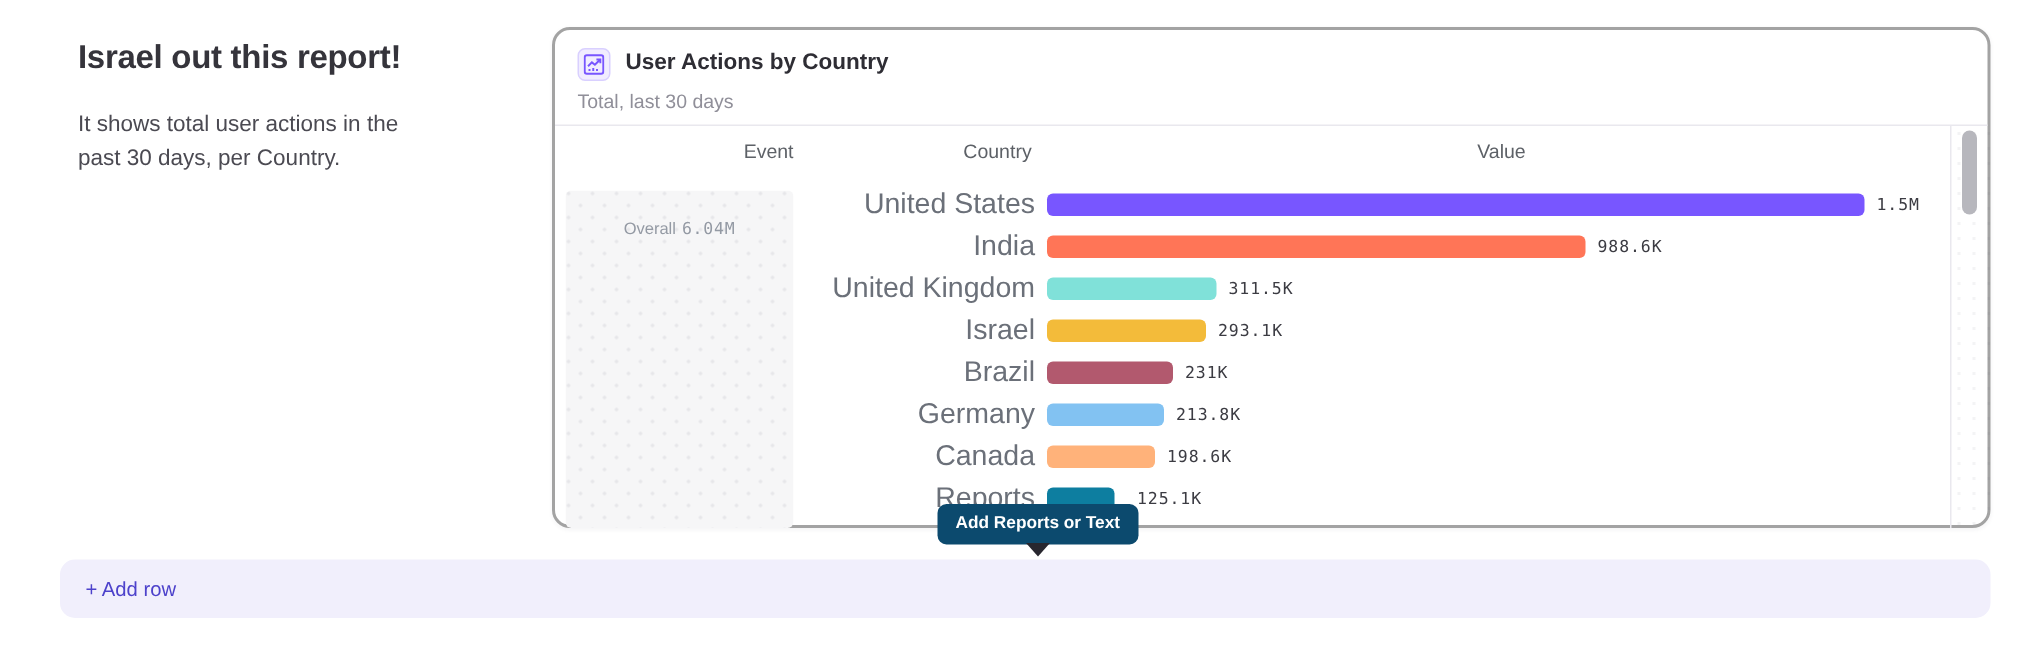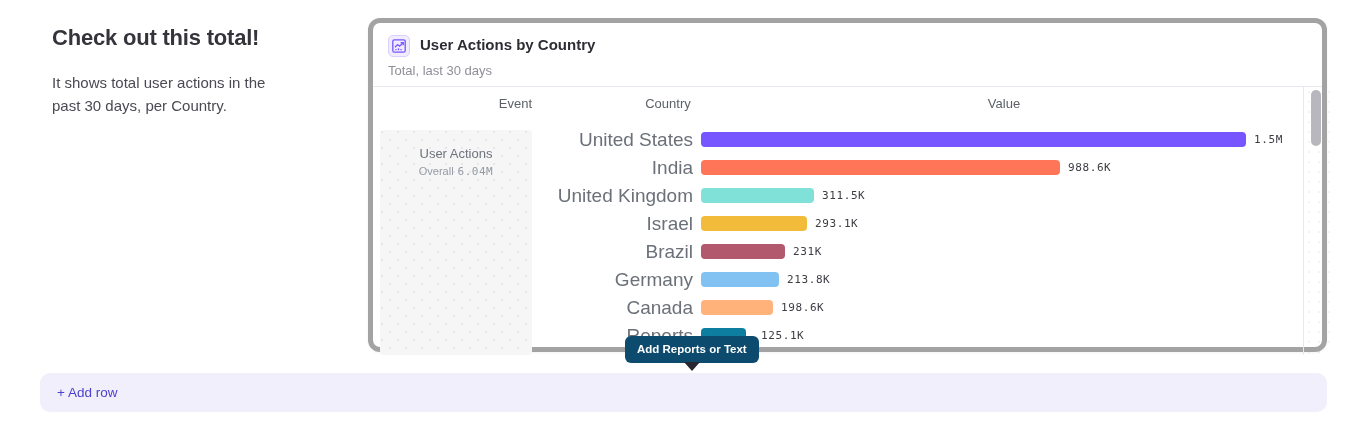--- a/index.html
+++ b/index.html
@@ -5,21 +5,21 @@
   * { margin:0; padding:0; box-sizing:border-box; }
   html,body { background:#ffffff; }
   body { font-family:"Liberation Sans", sans-serif; }
   .stage { position:relative; width:1349px; height:436px; background:#ffffff; overflow:hidden; }
 
   
   .intro-heading { position:absolute; left:52px; top:25px; font-size:22px; font-weight:700; color:#35343b; letter-spacing:-0.2px; }
   .intro-text { position:absolute; left:52px; top:72px; width:242px; font-size:15px; line-height:1.5; color:#4b4a52; }
 
   
-  .card { position:absolute; left:368px; top:18px; width:959px; height:334px; background:#fff; border:5px solid #a3a3a3; border-radius:12px; box-shadow:0 1px 3px rgba(30,30,60,.05); }
+  .card { position:absolute; left:368px; top:18px; width:959px; height:334px; background:#fff; border:2px solid #a3a3a3; border-radius:12px; box-shadow:0 1px 3px rgba(30,30,60,.05); }
   .card-header { position:relative; height:64px; border-bottom:1px solid #e9e8ee; }
   .card-icon { position:absolute; left:15px; top:12px; width:22px; height:22px; background:#f1edff; border:1px solid #d9d0ff; border-radius:5px; display:flex; align-items:center; justify-content:center; }
   .card-title { position:absolute; left:47px; top:13px; font-size:15px; font-weight:700; color:#2e2d34; cursor:pointer; }
   .card-subtitle { position:absolute; left:15px; top:40px; font-size:13px; color:#908f99; }
 
   
   .card-body { position:relative; width:957px; height:268px; overflow:hidden; border-radius:0 0 11px 11px; }
   .col-header { position:absolute; top:9px; font-size:13px; color:#5d6167; line-height:15px; }
   .col-header.event   { left:0;  width:159px; text-align:right; }
   .col-header.country { left:235px; width:120px; text-align:center; }
@@ -49,21 +49,21 @@
 
   
   .add-row { position:absolute; left:40px; top:373px; width:1287px; height:39px; background:#f1effc; border-radius:10px; display:flex; align-items:center; cursor:pointer; }
   .add-row-label { margin-left:17px; font-size:13.5px; color:#4d42cb; }
 </style>
 </head>
 <body>
 
 <div class="stage">
 
-  <div class="intro-heading">Check out this total!</div>
+  <div class="intro-heading">Israel out this report!</div>
   <div class="intro-text">It shows total user actions in the past 30 days, per Country.</div>
 
   <div class="card">
     <div class="card-header">
       <span class="card-icon">
         <svg width="14" height="14" viewBox="0 0 14 14" fill="none" stroke="#7856ff" stroke-width="1.3">
           <rect x="0.8" y="0.8" width="12.4" height="12.4" rx="1.5"></rect>
           <polyline points="3,8.2 5.6,5.6 7.6,7.2 11,3.8" fill="none"></polyline>
           <polyline points="8.6,3.6 11.2,3.6 11.2,6.2" fill="none"></polyline>
           <line x1="4" y1="10" x2="4" y2="11.3"></line>
@@ -74,21 +74,20 @@
       <div class="card-title">User Actions by Country</div>
       <div class="card-subtitle">Total, last 30 days</div>
     </div>
 
     <div class="card-body">
       <div class="col-header event">Event</div>
       <div class="col-header country">Country</div>
       <div class="col-header value">Value</div>
 
       <div class="event-panel">
-        <div class="event-name">User Actions</div>
         <div class="event-overall"><span>Overall</span><span class="mono">6.04M</span></div>
       </div>
 
       <div class="chart-rows">
           <div class="row-label" style="top: 45px;">United States</div>
           <div class="row-bar" style="top: 45px; left: 328px; width: 545px; background: rgb(120, 86, 255);"></div>
           <div class="row-value" style="top: 46px; left: 881px;">1.5M</div>
           <div class="row-label" style="top: 73px; text-align: right;">India</div>
           <div class="row-bar" style="top: 73px; left: 328px; width: 359px; background: rgb(255, 117, 87);"></div>
           <div class="row-value" style="top: 74px; left: 695px;">988.6K</div>

